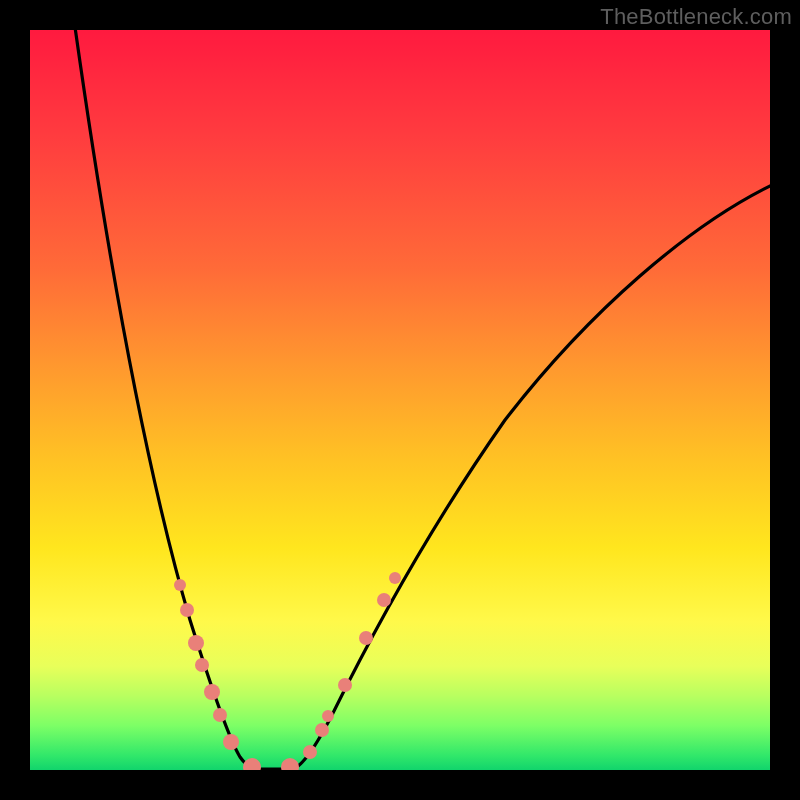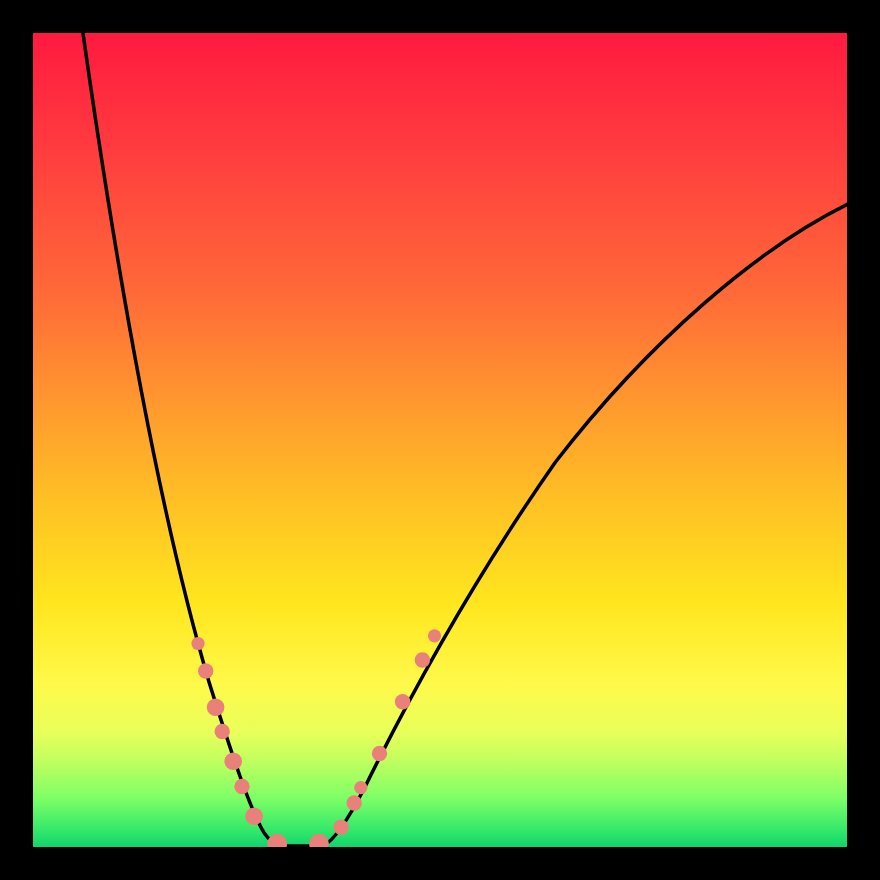--- a/index.html
+++ b/index.html
@@ -96,13 +96,14 @@
         <circle class="dot" cy="700" r="7" cx="292"></circle>
         <circle class="dot" cy="686" r="6" cx="298"></circle>
         <circle class="dot" cy="655" r="7" cx="315"></circle>
         <circle class="dot" cy="608" r="7" cx="336"></circle>
         <circle class="dot" cy="570" r="7" cx="354"></circle>
         <circle class="dot" cy="548" r="6" cx="365"></circle>
       </g>
     </svg>
   </div>
 
+  <div class="branding">TheBottleneck.com</div>
 </div>
 
 </body></html>

